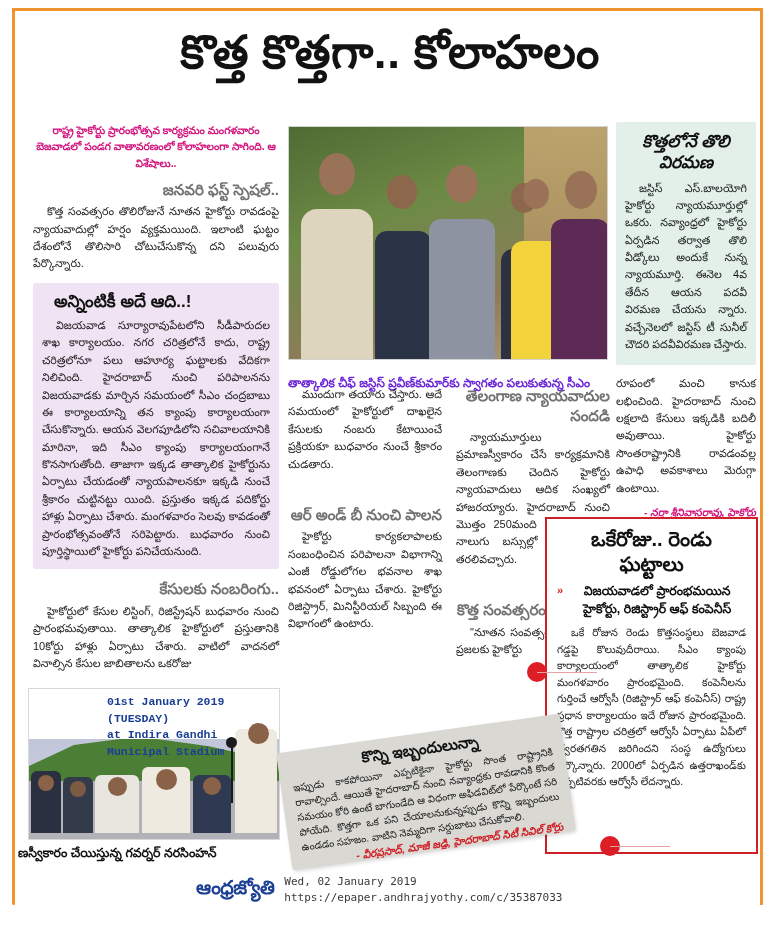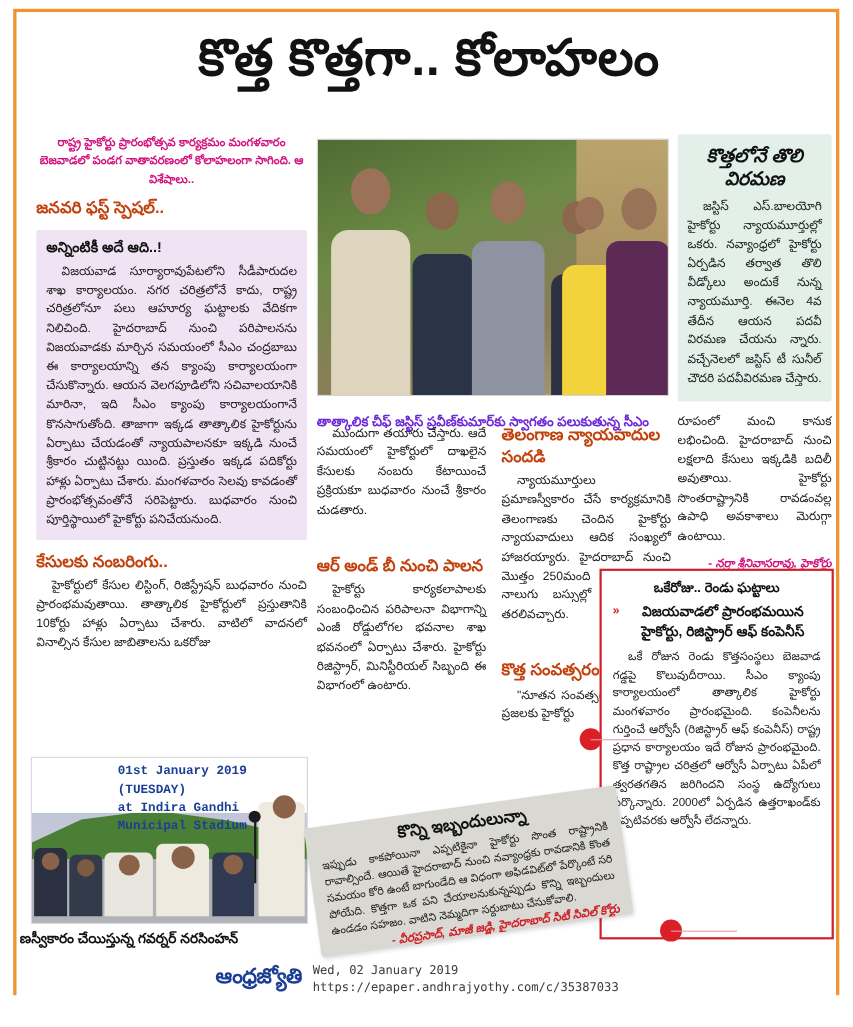--- a/index.html
+++ b/index.html
@@ -47,46 +47,47 @@
     color: #d4157f;
     font-weight: bold;
     font-size: 10.5px;
     line-height: 1.55;
     text-align: center;
     margin-bottom: 9px;
   }
   .sub-head {
     font-size: 15px;
     font-weight: bold;
-    color: #c2410c;
+    color: #737373;
     margin: 0 0 4px 0;
     line-height: 1.3;
+    text-align: right;
   }
   .body-text {
     font-size: 11px;
     line-height: 1.58;
     color: #1a1a1a;
     text-align: justify;
     text-indent: 14px;
     margin: 0 0 8px 0;
   }
   .body-text.noindent { text-indent: 0; }
 
   
   .panel-lavender {
     background: #f0e3f3;
     border-radius: 2px;
     padding: 8px 9px 9px 9px;
     margin: 10px 0 10px 0;
   }
   .panel-lavender .panel-title {
-    font-size: 13px;
+    font-size: 17px;
     font-weight: bold;
     color: #111;
-    margin: 0 0 5px 0;
+    margin: 0 0 5px 12px;
     line-height: 1.25;
   }
   .panel-lavender .body-text { margin-bottom: 0; }
 
   
   .photo-bl {
     position: absolute;
     left: 28px; top: 688px;
     width: 252px; height: 152px;
     overflow: hidden;
@@ -188,21 +189,21 @@
   .panel-red {
     position: absolute;
     left: 545px; top: 517px;
     width: 213px; height: 337px;
     border: 2px solid #cf2027;
     background: #ffffff;
     padding: 8px 10px;
     overflow: hidden;
   }
   .panel-red .panel-title {
-    font-size: 12px; font-weight: bold; color: #111;
+    font-size: 20px; font-weight: bold; color: #111;
     text-align: center; margin: 0 0 6px 0; line-height: 1.25;
   }
   .panel-red .bullet-line {
     display: flex; gap: 5px; align-items: flex-start;
     margin-bottom: 6px;
   }
   .panel-red .bullet-mark { color:#cf2027; font-weight:bold; font-size:11px; line-height:1.4; }
   .panel-red .bullet-txt {
     font-size: 12.5px; font-weight: bold; color:#111; line-height:1.4;text-align:center;
   }
@@ -270,20 +271,21 @@
 <div class="page">
 
   <div class="page-frame"></div>
 
   <div class="headline">కొత్త కొత్తగా.. కోలాహలం</div>
 
   <div class="col-left">
     <div class="kicker">రాష్ట్ర హైకోర్టు ప్రారంభోత్సవ కార్యక్రమం మంగళవారం బెజవాడలో పండగ వాతావరణంలో కోలాహలంగా సాగింది. ఆ విశేషాలు..</div>
 
     <h3 class="sub-head">జనవరి ఫస్ట్ స్పెషల్..</h3>
+    <p class="body-text">కొత్త సంవత్సరం తొలిరోజునే నూతన హైకోర్టు రావడంపై న్యాయవాదుల్లో హర్షం వ్యక్తమయింది. ఇలాంటి ఘట్టం దేశంలోనే తొలిసారి చోటుచేసుకొన్న దని పలువురు పేర్కొన్నారు.</p>
 
     <div class="panel-lavender">
       <h3 class="panel-title">అన్నింటికీ అదే ఆది..!</h3>
       <p class="body-text">విజయవాడ సూర్యారావుపేటలోని సీడీపారుదల శాఖ కార్యాలయం. నగర చరిత్రలోనే కాదు, రాష్ట్ర చరిత్రలోనూ పలు ఆహూర్య ఘట్టాలకు వేదికగా నిలిచింది. హైదరాబాద్‌ నుంచి పరిపాలనను విజయవాడకు మార్చిన సమయంలో సీఎం చంద్రబాబు ఈ కార్యాలయాన్ని తన క్యాంపు కార్యాలయంగా చేసుకొన్నారు. ఆయన వెలగపూడిలోని సచివాలయానికి మారినా, ఇది సీఎం క్యాంపు కార్యాలయంగానే కొనసాగుతోంది. తాజాగా ఇక్కడ తాత్కాలిక హైకోర్టును ఏర్పాటు చేయడంతో న్యాయపాలనకూ ఇక్కడి నుంచే శ్రీకారం చుట్టినట్టు యింది. ప్రస్తుతం ఇక్కడ పదికోర్టు హాళ్లు ఏర్పాటు చేశారు. మంగళవారం సెలవు కావడంతో ప్రారంభోత్సవంతోనే సరిపెట్టారు. బుధవారం నుంచి పూర్తిస్థాయిలో హైకోర్టు పనిచేయనుంది.</p>
     </div>
 
     <h3 class="sub-head">కేసులకు నంబరింగు..</h3>
     <p class="body-text">హైకోర్టులో కేసుల లిస్టింగ్‌, రిజిస్ట్రేషన్‌ బుధవారం నుంచి ప్రారంభమవుతాయి. తాత్కాలిక హైకోర్టులో ప్రస్తుతానికి 10కోర్టు హాళ్లు ఏర్పాటు చేశారు. వాటిలో వాదనలో వినాల్సిన కేసుల జాబితాలను ఒకరోజు</p>
   </div>
 

